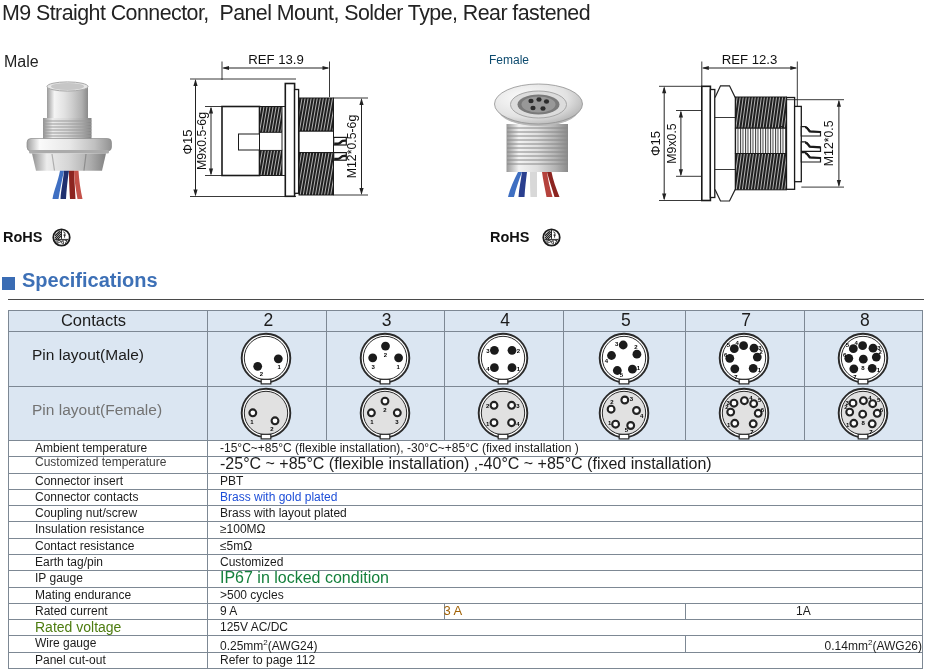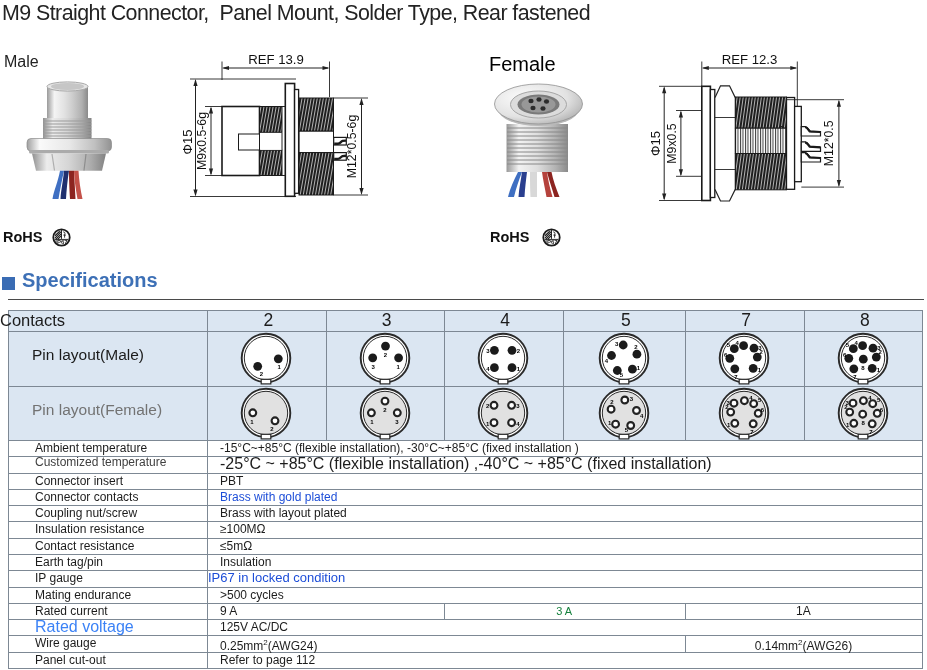--- a/index.html
+++ b/index.html
@@ -1,21 +1,21 @@
 <!DOCTYPE html>
 <html><head><meta charset="utf-8"><style>
 *{margin:0;padding:0;box-sizing:border-box}
 html,body{width:927px;height:670px;background:#fff;font-family:"Liberation Sans",sans-serif;position:relative;overflow:hidden}
 .abs{position:absolute}
 .dl{stroke:#222;stroke-width:1}
 svg text{font-family:"Liberation Sans",sans-serif}
 </style></head><body>
 <div class="abs" style="left:2px;top:1px;font-size:21.4px;font-weight:normal;color:#232323;letter-spacing:-0.55px">M9 Straight Connector,&nbsp; Panel Mount, Solder Type, Rear fastened</div>
 <div class="abs" style="left:4px;top:53px;font-size:16px;color:#222">Male</div>
-<div class="abs" style="left:489px;top:53px;font-size:20px;color:#000000">Female</div>
+<div class="abs" style="left:489px;top:53px;font-size:12px;color:#0c4a6e">Female</div>
 <svg class="abs" style="left:24px;top:78px" width="92" height="126" viewBox="24 78 92 126">
 <defs>
 <linearGradient id="mg1" x1="0" y1="0" x2="1" y2="0">
  <stop offset="0" stop-color="#9a9a9a"></stop>
         <stop offset="0.18" stop-color="#f4f4f4"></stop>
  <stop offset="0.42" stop-color="#e2e2e2"></stop>
         <stop offset="0.62" stop-color="#cdcdcd"></stop>
  <stop offset="0.85" stop-color="#b0b0b0"></stop>
         <stop offset="1" stop-color="#8a8a8a"></stop>
 </linearGradient>
@@ -256,21 +256,21 @@
 <div class="abs" style="left:922px;top:310px;width:1px;height:358px;background:#7d8894"></div>
 <div class="abs" style="left:207px;top:310px;width:1px;height:358px;background:#7d8894"></div>
 <div class="abs" style="left:325.5px;top:310px;width:1px;height:130px;background:#7d8894"></div>
 <div class="abs" style="left:443.5px;top:310px;width:1px;height:130px;background:#7d8894"></div>
 <div class="abs" style="left:562.7px;top:310px;width:1px;height:130px;background:#7d8894"></div>
 <div class="abs" style="left:684.9px;top:310px;width:1px;height:130px;background:#7d8894"></div>
 <div class="abs" style="left:803.5px;top:310px;width:1px;height:130px;background:#7d8894"></div>
 <div class="abs" style="left:443.5px;top:602.9px;width:1px;height:16.3px;background:#7d8894"></div>
 <div class="abs" style="left:684.9px;top:602.9px;width:1px;height:16.3px;background:#7d8894"></div>
 <div class="abs" style="left:684.9px;top:635.4px;width:1px;height:16.3px;background:#7d8894"></div>
-<div class="abs" style="left:0px;top:310px;width:187px;height:21px;line-height:21px;text-align:left;font-size:16.5px;color:#1c1c1c">Contacts</div>
+<div class="abs" style="left:0px;top:310px;width:187px;height:21px;line-height:21px;text-align:center;font-size:16.5px;color:#1c1c1c">Contacts</div>
 <div class="abs" style="left:238.25px;top:310px;width:60px;height:21px;line-height:21px;text-align:center;font-size:17.5px;color:#1c1c1c">2</div>
 <div class="abs" style="left:356.5px;top:310px;width:60px;height:21px;line-height:21px;text-align:center;font-size:17.5px;color:#1c1c1c">3</div>
 <div class="abs" style="left:475.1px;top:310px;width:60px;height:21px;line-height:21px;text-align:center;font-size:17.5px;color:#1c1c1c">4</div>
 <div class="abs" style="left:595.8px;top:310px;width:60px;height:21px;line-height:21px;text-align:center;font-size:17.5px;color:#1c1c1c">5</div>
 <div class="abs" style="left:716.2px;top:310px;width:60px;height:21px;line-height:21px;text-align:center;font-size:17.5px;color:#1c1c1c">7</div>
 <div class="abs" style="left:834.75px;top:310px;width:60px;height:21px;line-height:21px;text-align:center;font-size:17.5px;color:#1c1c1c">8</div>
 <div class="abs" style="left:32px;top:327px;width:180px;height:55px;line-height:55px;font-size:15.5px;color:#1c1c1c">Pin layout(Male)</div>
 <div class="abs" style="left:32px;top:382.5px;width:180px;height:54px;line-height:54px;font-size:15.5px;color:#737373">Pin layout(Female)</div>
 <svg class="abs" style="left:239.25px;top:331px" width="54" height="54" viewBox="-27 -27 54 54">
     <circle r="24.3" fill="#fff" stroke="#2a2a2a" stroke-width="1.9"></circle>
@@ -456,27 +456,27 @@
 <div class="abs" style="left:220px;top:472.6px;width:700px;height:16.285714285714285px;line-height:16.285714285714285px;font-size:12px;color:#1c1c1c;white-space:nowrap">PBT</div>
 <div class="abs" style="left:35px;top:488.9px;width:175px;height:16.285714285714285px;line-height:16.285714285714285px;font-size:12px;color:#1c1c1c;white-space:nowrap">Connector contacts</div>
 <div class="abs" style="left:220px;top:488.9px;width:700px;height:16.285714285714285px;line-height:16.285714285714285px;font-size:12px;color:#1d4ed8;white-space:nowrap">Brass with gold plated</div>
 <div class="abs" style="left:35px;top:505.1px;width:175px;height:16.285714285714285px;line-height:16.285714285714285px;font-size:12px;color:#1c1c1c;white-space:nowrap">Coupling nut/screw</div>
 <div class="abs" style="left:220px;top:505.1px;width:700px;height:16.285714285714285px;line-height:16.285714285714285px;font-size:12px;color:#1c1c1c;white-space:nowrap">Brass with layout plated</div>
 <div class="abs" style="left:35px;top:521.4px;width:175px;height:16.285714285714285px;line-height:16.285714285714285px;font-size:12px;color:#1c1c1c;white-space:nowrap">Insulation resistance</div>
 <div class="abs" style="left:220px;top:521.4px;width:700px;height:16.285714285714285px;line-height:16.285714285714285px;font-size:12px;color:#1c1c1c;white-space:nowrap">≥100MΩ</div>
 <div class="abs" style="left:35px;top:537.7px;width:175px;height:16.285714285714285px;line-height:16.285714285714285px;font-size:12px;color:#1c1c1c;white-space:nowrap">Contact resistance</div>
 <div class="abs" style="left:220px;top:537.7px;width:700px;height:16.285714285714285px;line-height:16.285714285714285px;font-size:12px;color:#1c1c1c;white-space:nowrap">≤5mΩ</div>
 <div class="abs" style="left:35px;top:554.0px;width:175px;height:16.285714285714285px;line-height:16.285714285714285px;font-size:12px;color:#1c1c1c;white-space:nowrap">Earth tag/pin</div>
-<div class="abs" style="left:220px;top:554.0px;width:700px;height:16.285714285714285px;line-height:16.285714285714285px;font-size:12px;color:#1c1c1c;white-space:nowrap">Insulation</div>
+<div class="abs" style="left:220px;top:554.0px;width:700px;height:16.285714285714285px;line-height:16.285714285714285px;font-size:12px;color:#1c1c1c;white-space:nowrap">Customized</div>
 <div class="abs" style="left:35px;top:570.3px;width:175px;height:16.285714285714285px;line-height:16.285714285714285px;font-size:12px;color:#1c1c1c;white-space:nowrap">IP gauge</div>
-<div class="abs" style="left:208px;top:570.3px;width:700px;height:16.285714285714285px;line-height:16.285714285714285px;font-size:13px;color:#1d4ed8;white-space:nowrap">IP67 in locked condition</div>
+<div class="abs" style="left:220px;top:570.3px;width:700px;height:16.285714285714285px;line-height:16.285714285714285px;font-size:16px;color:#15803d;white-space:nowrap">IP67 in locked condition</div>
 <div class="abs" style="left:35px;top:586.6px;width:175px;height:16.285714285714285px;line-height:16.285714285714285px;font-size:12px;color:#1c1c1c;white-space:nowrap">Mating endurance</div>
 <div class="abs" style="left:220px;top:586.6px;width:700px;height:16.285714285714285px;line-height:16.285714285714285px;font-size:12px;color:#1c1c1c;white-space:nowrap">&gt;500 cycles</div>
 <div class="abs" style="left:35px;top:602.9px;width:175px;height:16.285714285714285px;line-height:16.285714285714285px;font-size:12px;color:#1c1c1c;white-space:nowrap">Rated current</div>
-<div class="abs" style="left:35px;top:619.1px;width:175px;height:16.285714285714285px;line-height:16.285714285714285px;font-size:16px;color:#3b82f6;white-space:nowrap">Rated voltage</div>
+<div class="abs" style="left:35px;top:619.1px;width:175px;height:16.285714285714285px;line-height:16.285714285714285px;font-size:14px;color:#4d7c0f;white-space:nowrap">Rated voltage</div>
 <div class="abs" style="left:220px;top:619.1px;width:700px;height:16.285714285714285px;line-height:16.285714285714285px;font-size:12px;color:#1c1c1c;white-space:nowrap">125V AC/DC</div>
 <div class="abs" style="left:35px;top:635.4px;width:175px;height:16.285714285714285px;line-height:16.285714285714285px;font-size:12px;color:#1c1c1c;white-space:nowrap">Wire gauge</div>
 <div class="abs" style="left:35px;top:651.7px;width:175px;height:16.285714285714285px;line-height:16.285714285714285px;font-size:12px;color:#1c1c1c;white-space:nowrap">Panel cut-out</div>
 <div class="abs" style="left:220px;top:651.7px;width:700px;height:16.285714285714285px;line-height:16.285714285714285px;font-size:12px;color:#1c1c1c;white-space:nowrap">Refer to page 112</div>
 <div class="abs" style="left:220px;top:602.9px;width:200px;height:16.285714285714285px;line-height:16.285714285714285px;font-size:12px;color:#1c1c1c">9 A</div>
-<div class="abs" style="left:443.5px;top:602.9px;width:241.4px;height:16.285714285714285px;line-height:16.285714285714285px;font-size:11px;color:#15803d;text-align:center">3 A</div>
+<div class="abs" style="left:443.5px;top:602.9px;width:241.4px;height:16.285714285714285px;line-height:16.285714285714285px;font-size:13px;color:#a16207;text-align:left">3 A</div>
 <div class="abs" style="left:684.9px;top:602.9px;width:237.1px;height:16.285714285714285px;line-height:16.285714285714285px;font-size:12px;color:#1c1c1c;text-align:center">1A</div>
 <div class="abs" style="left:220px;top:635.4px;width:400px;height:16.285714285714285px;line-height:16.285714285714285px;font-size:12px;color:#1c1c1c">0.25mm<sup style="font-size:8px">2</sup>(AWG24)</div>
-<div class="abs" style="left:684.9px;top:635.4px;width:237.1px;height:16.285714285714285px;line-height:16.285714285714285px;font-size:12px;color:#1c1c1c;text-align:center">0.14mm<sup style="font-size:8px">2</sup>(AWG26)</div>
+<div class="abs" style="left:684.9px;top:635.4px;width:237.1px;height:16.285714285714285px;line-height:16.285714285714285px;font-size:12px;color:#1c1c1c;text-align:right">0.14mm<sup style="font-size:8px">2</sup>(AWG26)</div>
 </body></html>

